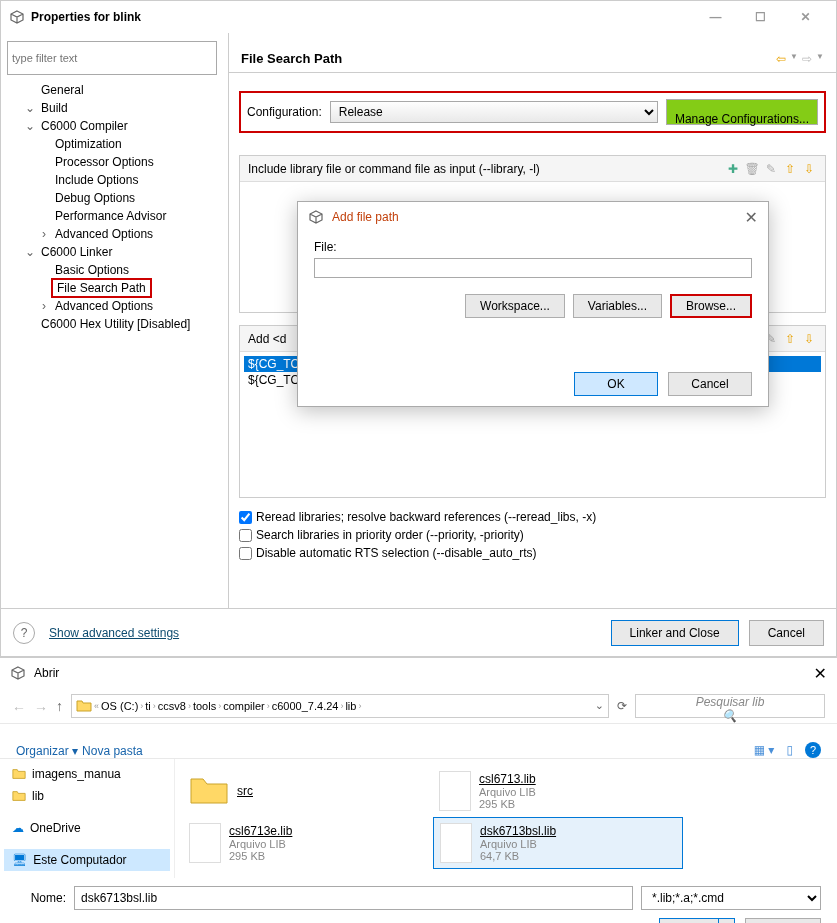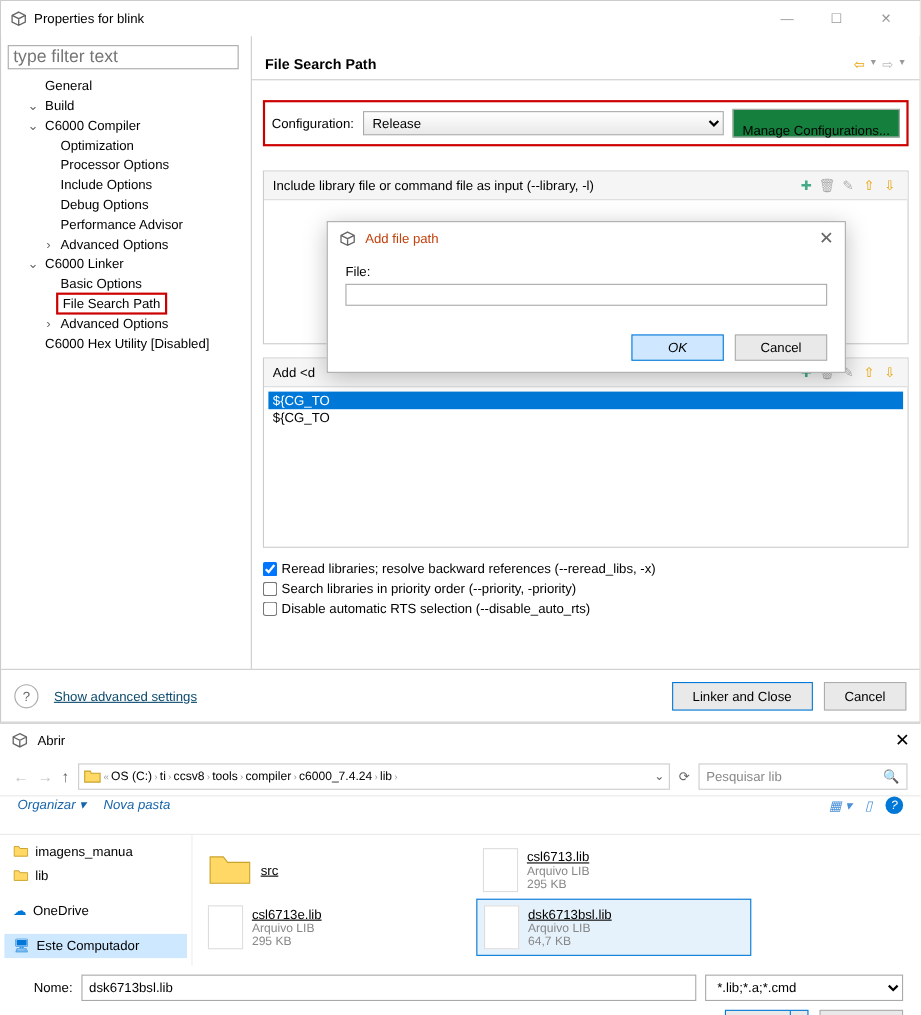--- a/index.html
+++ b/index.html
@@ -1,41 +1,41 @@
 <!DOCTYPE html>
 <html><head>
 <meta charset="utf-8">
 <style>
 * { box-sizing: border-box; margin: 0; padding: 0; }
 body { font-family: "Segoe UI", Tahoma, sans-serif; font-size: 12px; color: #000; background: #fff; width: 837px; }
 .window { border: 1px solid #ccc; }
-.titlebar { height: 30px; display: flex; align-items: center; padding: 16px 8px; background: #fff; }
+.titlebar { height: 30px; display: flex; align-items: center; padding: 16px 8px; background: #fff; font-weight: bold; }
 .titlebar .cube-icon { width: 16px; height: 16px; margin-right: 6px; }
 .titlebar .spacer { flex: 1; }
 .titlebar .winbtn { width: 45px; height: 30px; display: flex; align-items: center; justify-content: center; color: #999; }
 .main-area { display: flex; height: 575px; }
 .left-panel { width: 228px; border-right: 1px solid #ccc; padding: 8px 4px; }
-.filter-input { width: 210px; height: 22px; border: 1px solid #a9a9a9; padding: 2px 4px; font-size: 16px; margin-left: 2px; margin-bottom: 6px; }
+.filter-input { width: 210px; height: 34px; border: 1px solid #a9a9a9; padding: 2px 4px; font-size: 11px; margin-left: 2px; margin-bottom: 6px; }
 .tree { padding-left: 4px; }
 .tree-node { white-space: nowrap; height: 18px; display: flex; align-items: center; }
 .tree-node .exp { width: 14px; text-align: center; color: #666; cursor: pointer; }
 .tree-node .label { padding: 1px 4px; }
 .selected-red { border: 2px solid #c00; padding: 0 2px; }
 .l0 { padding-left: 14px; }
 .l1 { padding-left: 14px; }
 .l2 { padding-left: 28px; }
 
 .right-panel { flex: 1; display: flex; flex-direction: column; }
 .right-header { height: 40px; display: flex; align-items: flex-end; padding: 0 12px 6px 12px; border-bottom: 1px solid #ccc; }
 .right-header .title { font-weight: bold; font-size: 13px; }
 .right-header .arrows { margin-left: auto; display: flex; gap: 4px; }
 .config-row { margin: 18px 10px 12px 10px; padding: 6px; border: 2px solid #c00; display: flex; align-items: center; }
 .config-row label { margin-right: 8px; }
 .config-row select { flex: 1; height: 22px; border: 1px solid #a9a9a9; background: linear-gradient(#fefefe,#e9e9e9); padding: 0 4px; font-size: 12px; }
-.manage-btn { height: 26px; margin-left: 8px; padding: 12px 8px; border: 1px solid #adadad; background: #15803d; font-size: 12px; }
+.manage-btn { height: 26px; margin-left: 8px; padding: 12px 8px; border: 1px solid #adadad; background: #84cc16; font-size: 12px; }
 .group-box { margin: 10px 10px 6px 10px; border: 1px solid #ccc; position: relative; }
 .group-header { height: 26px; display: flex; align-items: center; padding: 0 8px; background: #f5f5f5; border-bottom: 1px solid #ddd; }
 .group-header .toolbar-icons { margin-left: auto; display: flex; gap: 3px; }
 .tiny-btn { width: 16px; height: 16px; color: #aaa; display: flex; align-items: center; justify-content: center; }
 .list-body { height: 130px; padding: 4px; font-family: inherit; }
 .list-body .row { padding: 1px 4px; }
 .list-body .highlight { background: #0078d7; color: #fff; }
 
 .group-box2 { margin: 6px 10px; border: 1px solid #ccc; }
 .group-box2 .list-body2 { height: 145px; }
@@ -48,41 +48,41 @@
 .modal-title .cube-icon { width: 16px; height: 16px; margin-right: 8px; }
 .modal-title .close { margin-left: auto; color: #666; font-size: 16px; }
 .modal-body { padding: 8px 16px 12px 16px; }
 .modal-body .file-label { margin-bottom: 4px; display: block; }
 .modal-body input[type=text] { width: 100%; height: 20px; border: 1px solid #a9a9a9; padding: 1px 3px; }
 .modal-btns1 { display: flex; justify-content: flex-end; gap: 8px; margin-top: 16px; margin-bottom: 28px; }
 .modal-btns1 .mbtn { height: 24px; padding: 0 14px; border: 1px solid #adadad; background: #e9e9e9; font-size: 12px; }
 .modal-btns1 .mbtn.red { border: 2px solid #c00; }
 .modal-btns2 { display: flex; justify-content: flex-end; gap: 10px; padding: 14px 16px 10px 16px; }
 .modal-btns2 .mbtn { width: 84px; height: 24px; border: 1px solid #adadad; background: #e9e9e9; font-size: 12px; }
-.modal-btns2 .mbtn.primary { border: 1px solid #0078d7; background: #cfe8ff; font-style: italic; }
+.modal-btns2 .mbtn.primary { border: 1px solid #0078d7; background: #cfe8ff; }
 
 .bottom-bar { height: 48px; border-top: 1px solid #ccc; display: flex; align-items: center; padding: 0 12px; }
 .bottom-bar .help-icon { width: 22px; height: 22px; border: 1px solid #aaa; border-radius: 50%; display: flex; align-items: center; justify-content: center; color: #666; margin-right: 14px; }
 .bottom-bar .link { color: #0c4a6e; text-decoration: underline; }
 .bottom-bar .btns { margin-left: auto; display: flex; gap: 10px; }
 .bottom-bar .btn { height: 26px; padding: 0 18px; border: 1px solid #adadad; background: #e9e9e9; font-size: 12px; }
 .bottom-bar .btn.apply { border: 1px solid #0078d7; }
 
 .file-dialog { border-top: 1px solid #ccc; }
 .fd-title { height: 30px; display: flex; align-items: center; padding: 0 10px; }
 .fd-title .cube-icon { width: 16px; height: 16px; margin-right: 8px; }
 .fd-title .close { margin-left: auto; font-size: 16px; }
 .fd-nav { height: 36px; display: flex; align-items: center; padding: 0 12px; gap: 8px; border-bottom: 1px solid #e9e9e9; }
 .fd-nav .arrow { color: #bbb; font-size: 14px; }
 .fd-nav .up { color: #666; }
 .fd-nav .breadcrumb { flex: 1; height: 24px; border: 1px solid #ccc; display: flex; align-items: center; padding: 0 4px; gap: 2px; font-size: 11px; }
 .fd-nav .breadcrumb .folder-icon { width: 16px; height: 16px; }
 .fd-nav .breadcrumb .sep { color: #999; font-size: 9px; }
-.fd-nav .search { width: 190px; height: 24px; border: 1px solid #ccc; padding: 0 6px; color: #888; display: flex; align-items: center; justify-content: space-between; }
-.fd-toolbar { height: 34px; display: flex; align-items: flex-start; padding: 0 16px; gap: 16px; font-style: italic; }
+.fd-nav .search { width: 190px; height: 24px; border: 1px solid #ccc; padding: 0 6px; font-style: italic; color: #888; display: flex; align-items: center; justify-content: space-between; flex-direction: column; }
+.fd-toolbar { height: 34px; display: flex; align-items: flex-end; padding: 0 16px; gap: 4px; }
 .fd-toolbar .tool { color: #1864ab; font-size: 12px; }
 .fd-toolbar .right { margin-left: auto; display: flex; gap: 12px; align-items: center; }
 .fd-body { display: flex; height: 120px; border-top: 1px solid #e9e9e9; }
 .fd-sidebar { width: 175px; padding: 4px; border-right: 1px solid #eee; overflow: hidden; }
 .fd-sidebar .item { display: flex; align-items: center; gap: 6px; height: 22px; padding: 0 8px; }
 .fd-sidebar .item.selected { background: #cde8ff; }
 .fd-files { flex: 1; padding: 6px 8px; display: flex; flex-wrap: wrap; align-content: flex-start; }
 .fd-files .file { width: 250px; height: 52px; display: flex; align-items: center; gap: 8px; padding: 2px 6px; }
 .fd-files .file.selected { border: 1px solid #0078d7; background: #e5f1fb; }
 .fd-files .file-icon { width: 32px; height: 40px; border: 1px solid #ddd; background: #fff; position: relative; }
@@ -259,20 +259,25 @@
     <div class="modal-title">
       <svg class="cube-icon" viewBox="0 0 16 16">
           <path class="cube-svg" d="M8 2 L14 5 L14 11 L8 14 L2 11 L2 5 Z M2 5 L8 8 L14 5 M8 8 L8 14"></path>
         </svg>
       <span style="color:#c2410c;">Add file path</span>
       <span class="close">✕</span>
     </div>
     <div class="modal-body">
       <span class="file-label">File:</span>
       <input type="text" style="">
+      <div class="modal-btns1">
+        <button class="mbtn">Workspace...</button>
+        <button class="mbtn">Variables...</button>
+        <button class="mbtn red">Browse...</button>
+      </div>
     </div>
     <div class="modal-btns2">
       <button class="mbtn primary">OK</button>
       <button class="mbtn">Cancel</button>
     </div>
   </div>
 </div>
 
 <div class="file-dialog">
   <div class="fd-title">

